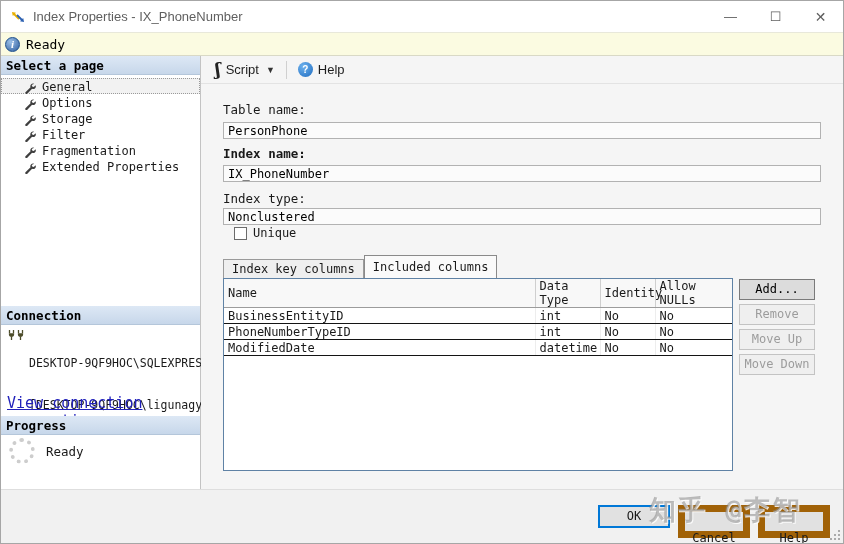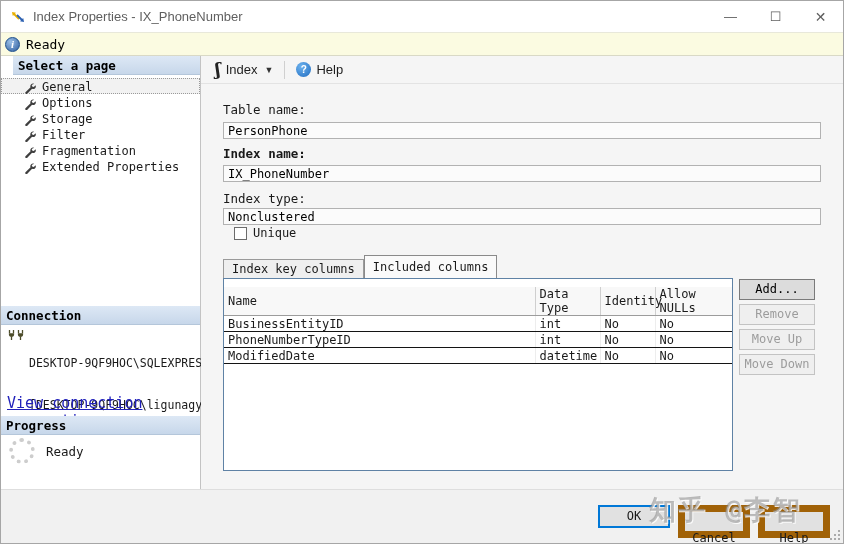--- a/index.html
+++ b/index.html
@@ -74,21 +74,21 @@
   .checkbox { width:13px; height:13px; background:#fff; border:1px solid #6b6b6b; margin-right:6px; }
 
   .tabbar { position:absolute; left:22px; top:199px; height:23px; display:flex; align-items:flex-end; }
   .tab { padding:2px 8px 2px 8px; font-size:12px; border:1px solid #9a9a9a; border-bottom:none;
          background:#efefef; height:19px; cursor:default; }
   .tab.active { background:#fafafa; height:23px; border-color:#8a8a8a; position:relative; z-index:2;
                 padding-top:4px; }
 
   .grid { position:absolute; left:22px; top:222px; width:510px; height:193px; background:#fff;
           border:1px solid #5f82a5; overflow:hidden; }
-  table.cols { border-collapse:collapse; table-layout:fixed; width:508px;margin-top:8px; }
+  table.cols { border-collapse:collapse; table-layout:fixed; width:508px; }
   table.cols th { height:18px; background:#f8f8f8; font-weight:normal; text-align:left;
                   font-size:12px; padding:0 0 0 4px; border-bottom:1px solid #9c9c9c;
                   border-right:1px solid #cfcfcf; }
   table.cols th:last-child { border-right:none; }
   table.cols td { height:16px; font-size:12px; padding:0 0 0 4px;
                   border-bottom:1px solid #141414; border-right:1px solid #ededed; }
   table.cols td:last-child { border-right:none; }
 
   .side-btn { position:absolute; left:538px; width:76px; height:21px; text-align:center;
               font-size:12px; font-family:inherit; cursor:default; padding-top:2px; }
@@ -129,21 +129,21 @@
   </div>
 
   <div class="statusbar">
     <span class="info-icon">i</span>
     <span class="status-text">Ready</span>
   </div>
 
   <div class="body">
 
     <div class="sidebar">
-      <div class="sec-header" style="top:0;margin-left:12px;">Select a page</div>
+      <div class="sec-header" style="top:0;">Select a page</div>
 
       <div class="page-list">
         <div class="page-item selected">
           <svg class="wrench" viewBox="0 0 16 16">
               <path fill="#3f3f3f" d="M13.6 2.4a3.6 3.6 0 0 0-4.9 4.6L2.3 13.4a1.5 1.5 0 1 0 2.1 2.1l6.4-6.4a3.6 3.6 0 0 0 4.6-4.9L13 6.6l-2.1-.6-.6-2.1z"></path>
             </svg>
           <span>General</span>
         </div>
         <div class="page-item">
           <svg class="wrench" viewBox="0 0 16 16">
@@ -199,21 +199,21 @@
       <div class="sec-header" style="top:360px;">Progress</div>
       <div class="spinner"></div>
       <div class="progress-ready">Ready</div>
     </div>
 
     <div class="main">
 
       <div class="toolbar">
         <div class="tool-btn" style="margin-left:8px;">
           <span class="script-glyph">ʃ</span>
-          <span>Index</span>
+          <span>Script</span>
           <span class="caret">▼</span>
         </div>
         <div class="tool-sep"></div>
         <div class="tool-btn">
           <span class="help-glyph">?</span>
           <span>Help</span>
         </div>
       </div>
 
       <div class="field-label" style="top:46px;">Table name:</div>

